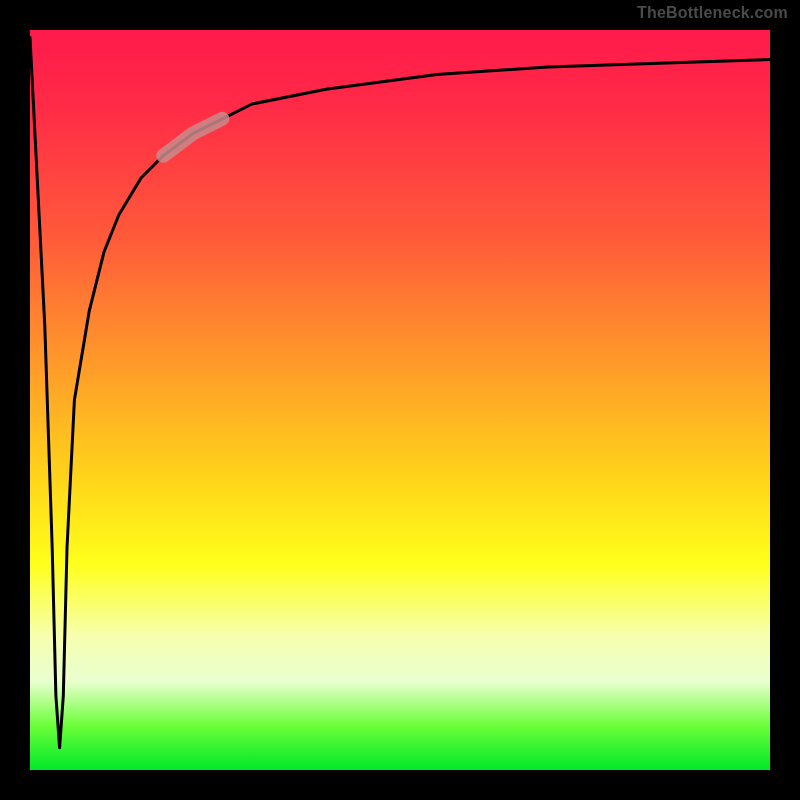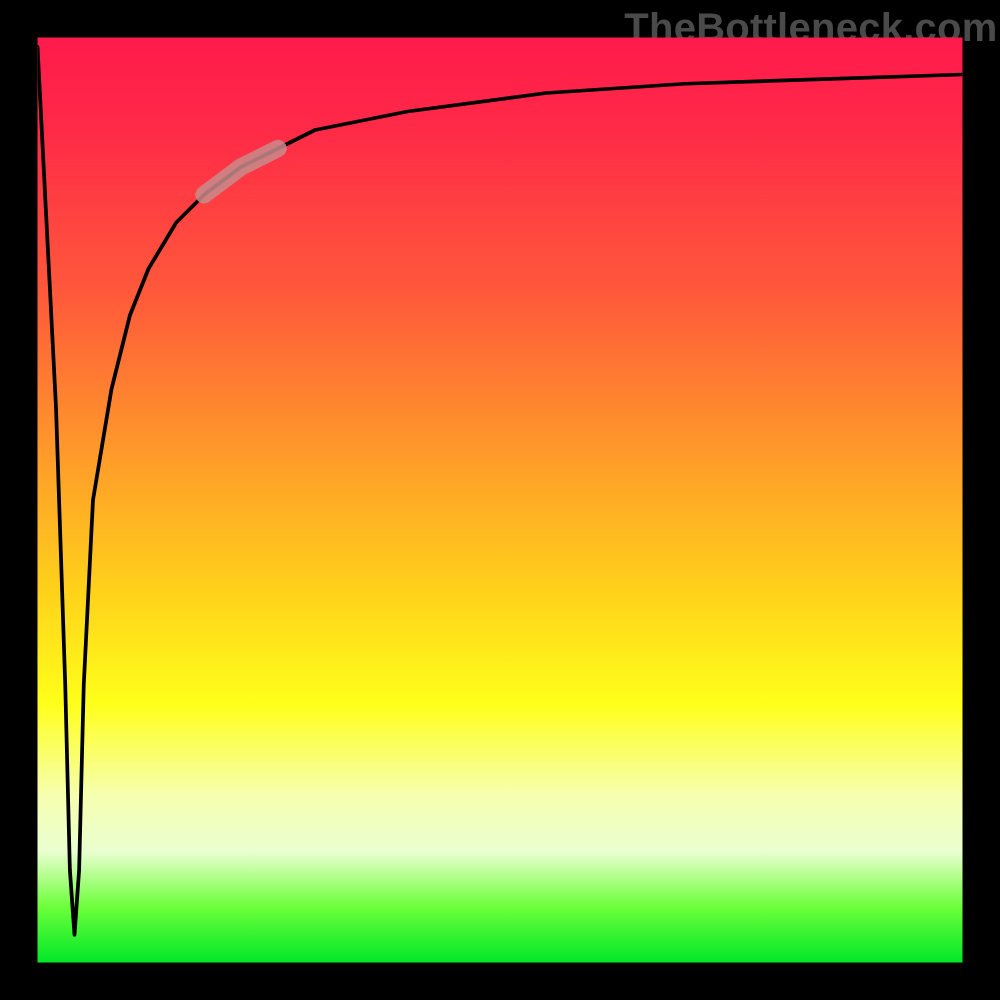--- a/index.html
+++ b/index.html
@@ -34,23 +34,23 @@
       #ffff1a 72%,
       #f6ffb0 82%,
       #eaffd0 88%,
       #6cff3a 94%,
       #00e828 100%
     );
   }
   .watermark {
     position: absolute;
     top: 4px;
-    right: 2px;
+    right: 12px;
     color: #4a4a4a;
-    font-size: 32px;
+    font-size: 16px;
     font-weight: 600;
     letter-spacing: 0.2px;
     user-select: none;
   }
   svg.curve {
     position: absolute;
     left: 0;
     top: 0;
     width: 740px;
     height: 740px;

